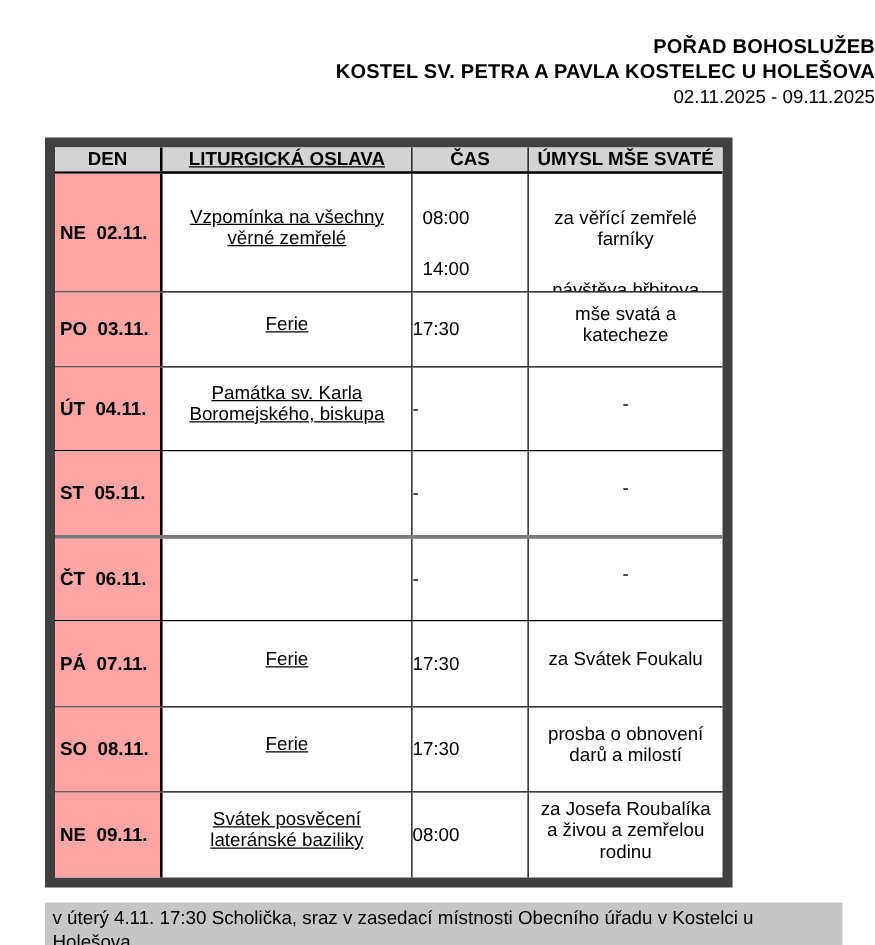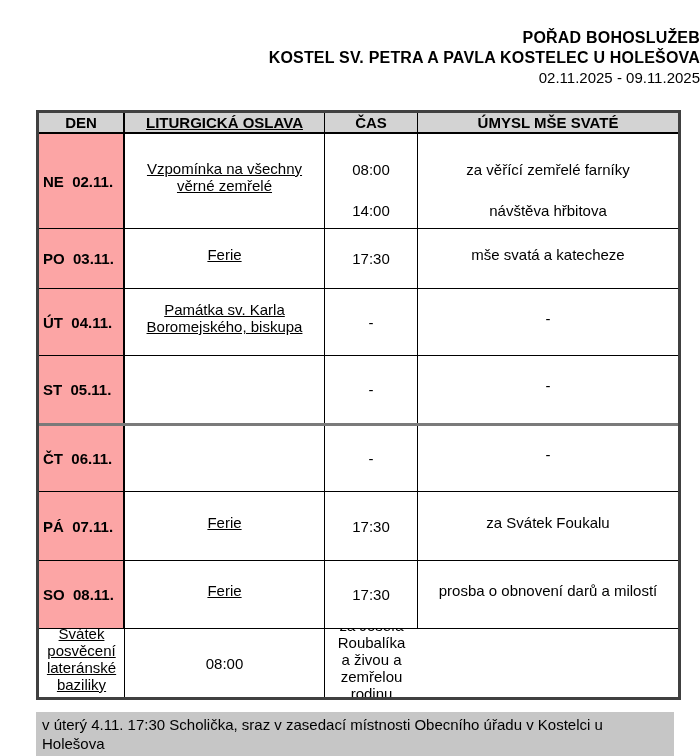--- a/index.html
+++ b/index.html
@@ -14,22 +14,22 @@
 
   
   .title-block { padding-top: 28px; text-align: right; }
   .title-line1 { font-size: 16px; font-weight: bold; line-height: 20px; letter-spacing: 0.2px; }
   .title-line2 { font-size: 16px; font-weight: bold; line-height: 20px; letter-spacing: 0.2px; }
   .title-line3 { font-size: 15px; line-height: 20px; }
 
   
   .tbl {
     margin: 22px 0 12px 36px;
-    width: 645px;
-    border: 3px solid #404040;
+    width: 550px;
+    border: 8px solid #404040;
     background: #fff;
   }
   .trow {
     display: grid;
     grid-template-columns: 86px 200px 93px 1fr;
   }
   .thead {
     height: 21px;
     background: #d3d3d3;
     border-bottom: 2px solid #000;
@@ -52,21 +52,21 @@
     border-right: 1px solid #000;
     display: flex; align-items: center; justify-content: center;
     text-align: center;
     font-size: 15px; line-height: 17px;
     padding: 0 14px 8px 14px;
     text-decoration: underline;
   }
   .thead .c-lit { padding: 0; }
   .c-time {
     border-right: 1px solid #000;
-    display: flex; align-items: center; justify-content: center;
+    display: flex; align-items: center; 
     font-size: 15px;
   }
   .c-int {
     display: flex; align-items: center; justify-content: center;
     text-align: center;
     font-size: 15px; line-height: 17px;
     padding: 0 8px 8px 8px;
   }
   .thead .c-int { padding: 0; }
 
@@ -177,20 +177,21 @@
     </div>
 
     <div class="trow r6">
       <div class="cell c-day">SO  08.11.</div>
       <div class="cell c-lit">Ferie</div>
       <div class="cell c-time">17:30</div>
       <div class="cell c-int">prosba o obnovení darů a milostí</div>
     </div>
 
     <div class="trow r7">
+      <div class="cell c-day">NE  09.11.</div>
       <div class="cell c-lit">Svátek posvěcení lateránské baziliky</div>
       <div class="cell c-time">08:00</div>
       <div class="cell c-int">za Josefa Roubalíka a živou a zemřelou rodinu</div>
     </div>
 
   </div>
 
   <div class="footer-note">v úterý 4.11. 17:30 Scholička, sraz v zasedací místnosti Obecního úřadu v Kostelci u Holešova</div>
 
 </div>

